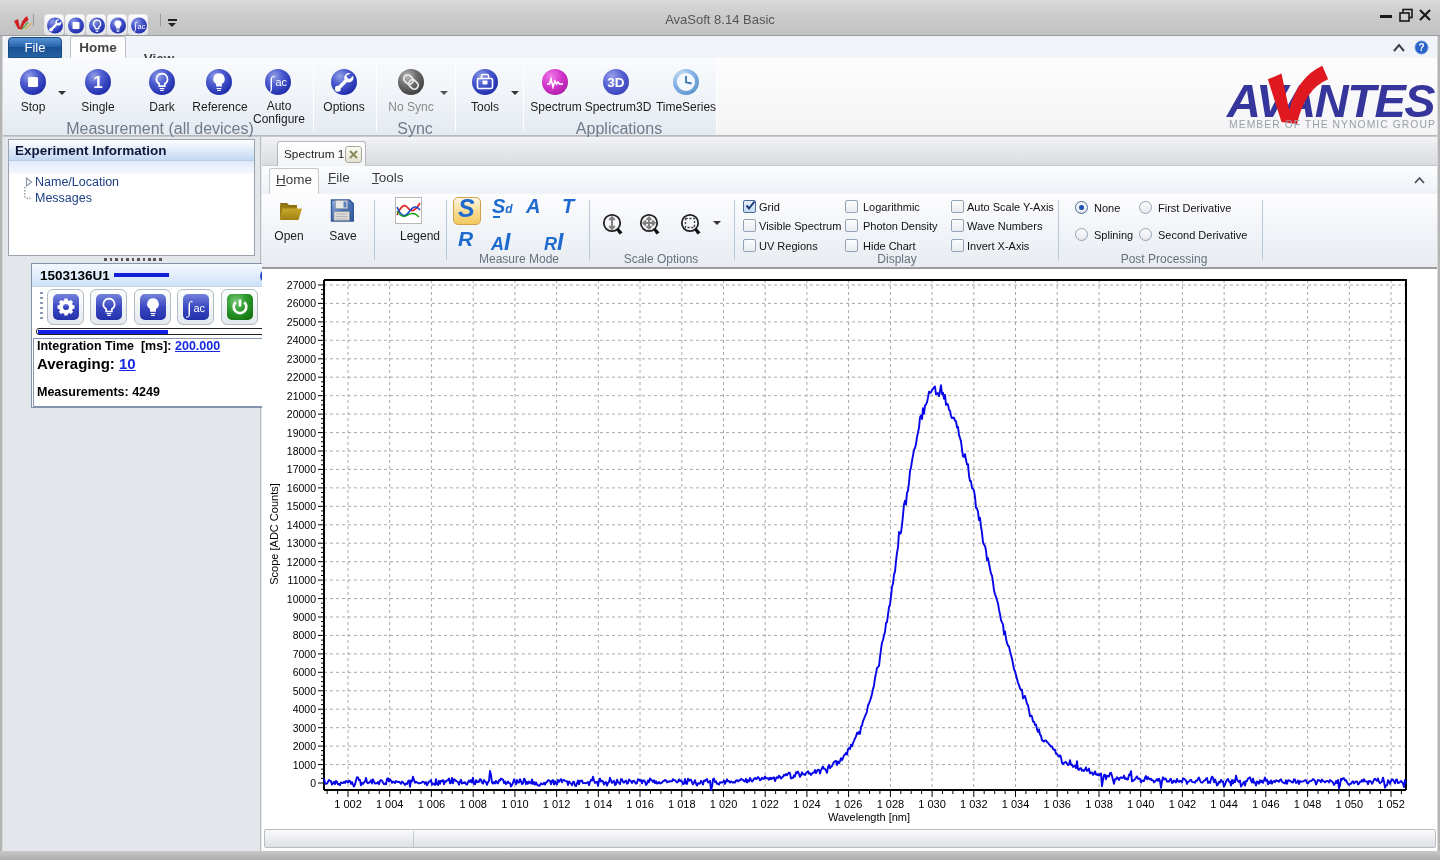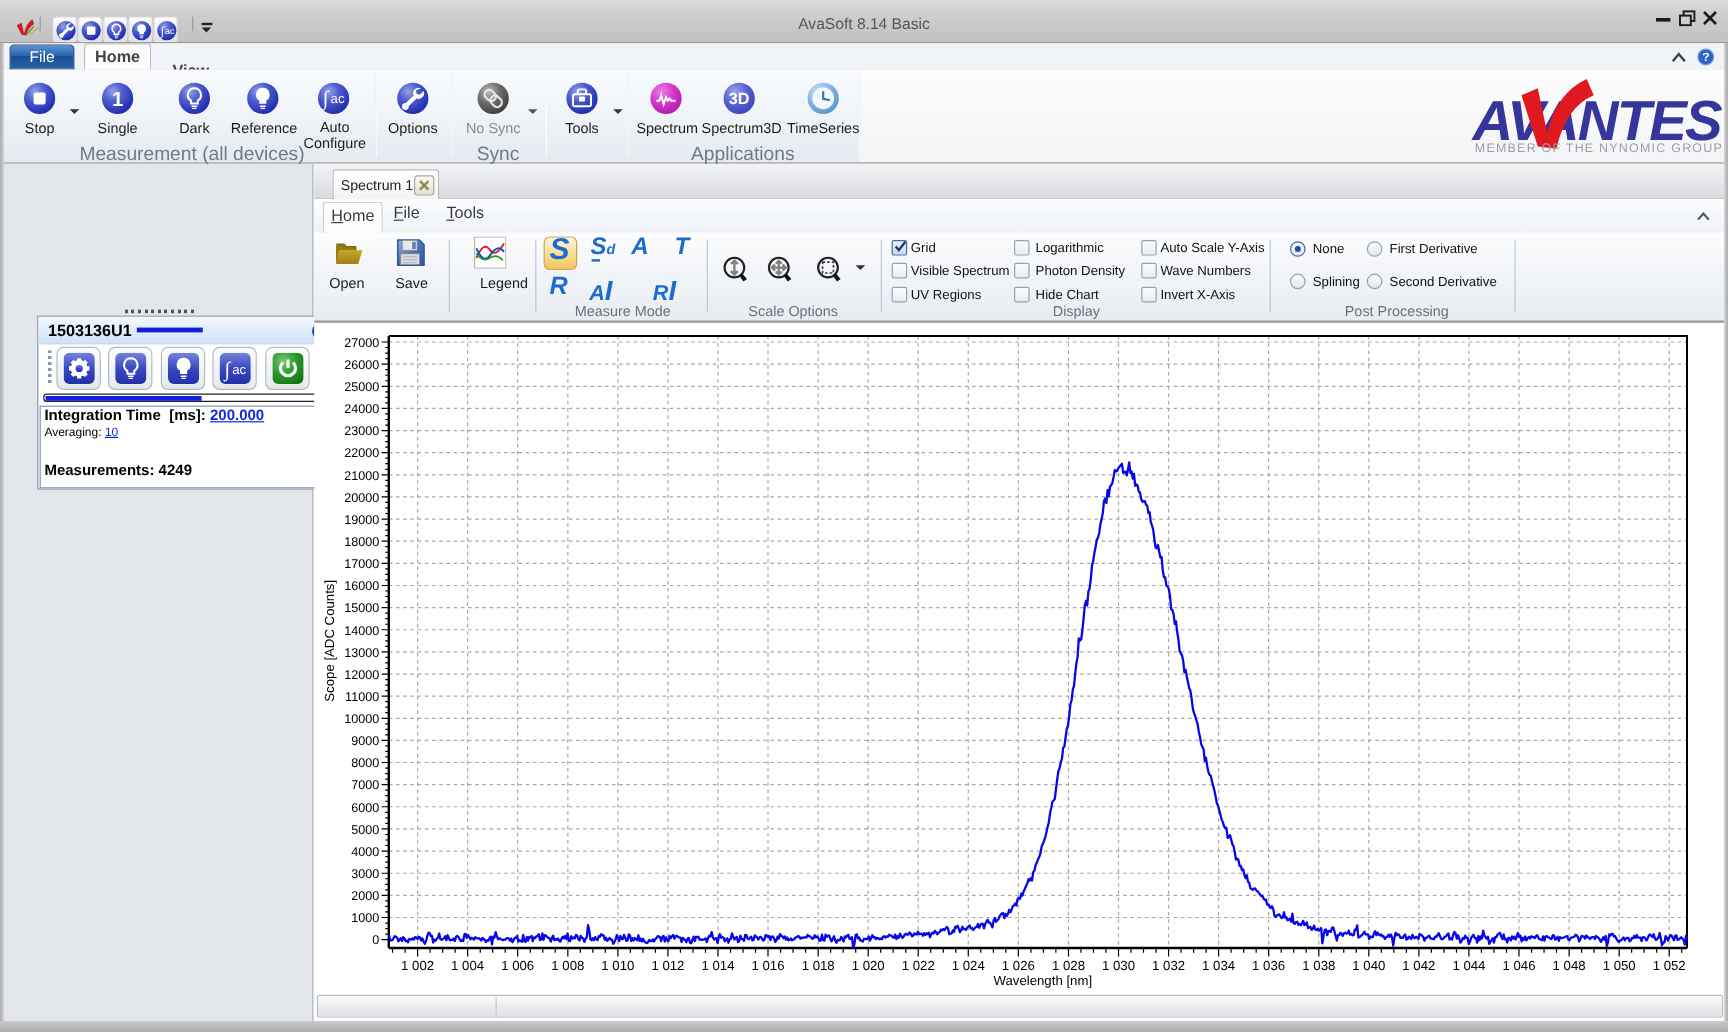--- a/index.html
+++ b/index.html
@@ -283,20 +283,39 @@
     <div id="avantes">
       <div class="abs" style="left:2px;top:3px;font-size:47px;font-weight:bold;font-style:italic;color:#35359b;letter-spacing:-1.5px;">AVANTES</div>
       <svg class="abs" style="left:34px;top:-12px;" width="78" height="68" viewBox="0 0 78 70">
         <path d="M8 22 L22 16 L30 54 Q38 20 64 8 L70 22 Q46 32 38 68 L22 66 Z" fill="#e01820"></path>
       </svg>
       <div class="abs" style="left:4px;top:49px;font-size:10.4px;color:#9aa0a8;letter-spacing:1.02px;white-space:nowrap;">MEMBER OF THE NYNOMIC GROUP</div>
     </div>
   </div>
   <div id="main">
     <div id="leftpanel">
+      <div class="lbox" id="expinfo">
+        <div id="expinfo-head">Experiment Information</div>
+        <div id="expinfo-grad"></div>
+        <svg class="abs" style="left:16px;top:37px;" width="8" height="10">
+            <path d="M1.5 1 L6.5 5 L1.5 9 Z" fill="none" stroke="#8a9aaa" stroke-width="1.2"></path>
+          </svg>
+        <div class="treetxt" style="left:26px; top:35px;">Name/Location</div>
+        <svg class="abs" style="left:13px;top:47px;" width="12" height="14">
+          <g fill="#9aa2aa">
+              <rect x="2" y="0" width="1.5" height="1.5"></rect>
+              <rect x="2" y="3" width="1.5" height="1.5"></rect>
+              <rect x="2" y="6" width="1.5" height="1.5"></rect>
+              <rect x="2" y="9" width="1.5" height="1.5"></rect>
+              <rect x="4.5" y="10.5" width="1.5" height="1.5"></rect>
+              <rect x="7" y="10.5" width="1.5" height="1.5"></rect>
+            </g>
+        </svg>
+        <div class="treetxt" style="left:26px; top:51px;">Messages</div>
+      </div>
       <div class="abs" style="left:101px;top:121px;width:58px;height:3px;background:repeating-linear-gradient(90deg,#555 0 2.5px,transparent 2.5px 5.5px);"></div>
       <div class="lbox" id="devbox">
         <div id="dev-head">1503136U1</div>
         <div class="abs" style="left:82px;top:9px;width:55px;height:3.5px;background:#1420d8;"></div>
         <svg class="abs" style="left:227px;top:4px;" width="16" height="16">
             <circle cx="8" cy="8" r="7" fill="#2a44c0"></circle>
             <rect x="3.5" y="6.8" width="9" height="2.4" fill="#fff"></rect>
           </svg>
         <div class="abs" style="left:8px;top:28px;width:3px;height:28px;background:repeating-linear-gradient(#8a99b5 0 2px,transparent 2px 5px);"></div>
         <div class="devbtn" style="left:14.5px;">
@@ -337,21 +356,21 @@
               <rect width="26" height="26" rx="5" fill="url(#greengrad)"></rect>
               <path d="M13 5.5 v7" stroke="#fff" stroke-width="2.6" fill="none"></path>
               <path d="M8.7 8.2 a6.3 6.3 0 1 0 8.6 0" fill="none" stroke="#fff" stroke-width="2.6"></path>
             </svg>
           </div>
         <div class="abs" style="left:4px;top:64px;width:234px;height:7px;background:#fff;border:1px solid #222;border-radius:3px;">
           <div class="abs" style="left:1px;top:1px;width:130px;height:4px;background:#1420e8;"></div>
         </div>
         <div class="abs" style="left:1px;top:74px;width:239px;height:69px;background:#fff;border:1px solid #8595b5;"></div>
         <div class="abs" style="left:5px;top:75px;font-size:12.5px;font-weight:bold;color:#000;">Integration Time&nbsp; [ms]: <span style="color:#1428e0;text-decoration:underline;">200.000</span></div>
-        <div class="abs" style="left:5px;top:91px;font-size:10px;font-weight:normal;color:#000;">Averaging: <span style="color:#1428e0;text-decoration:underline;">10</span></div>
+        <div class="abs" style="left:5px;top:91px;font-size:15px;font-weight:bold;color:#000;">Averaging: <span style="color:#1428e0;text-decoration:underline;">10</span></div>
         <div class="abs" style="left:5px;top:121px;font-size:12.5px;font-weight:bold;color:#000;">Measurements: 4249</div>
       </div>
     </div>
     <div id="rightpanel">
       <div id="doctabs">
           <div id="doctab">Spectrum 1</div>
           <div class="abs" style="left:83px;top:9px;width:17px;height:17px;border:1px solid #a8a89a;border-radius:3px;background:linear-gradient(#fbfbf2,#e2e1d2);"><svg width="15" height="15" viewBox="0 0 15 15">
               <path d="M4 4 L11 11 M11 4 L4 11" stroke="#8a8a5a" stroke-width="2"></path>
             </svg></div>
         </div>

